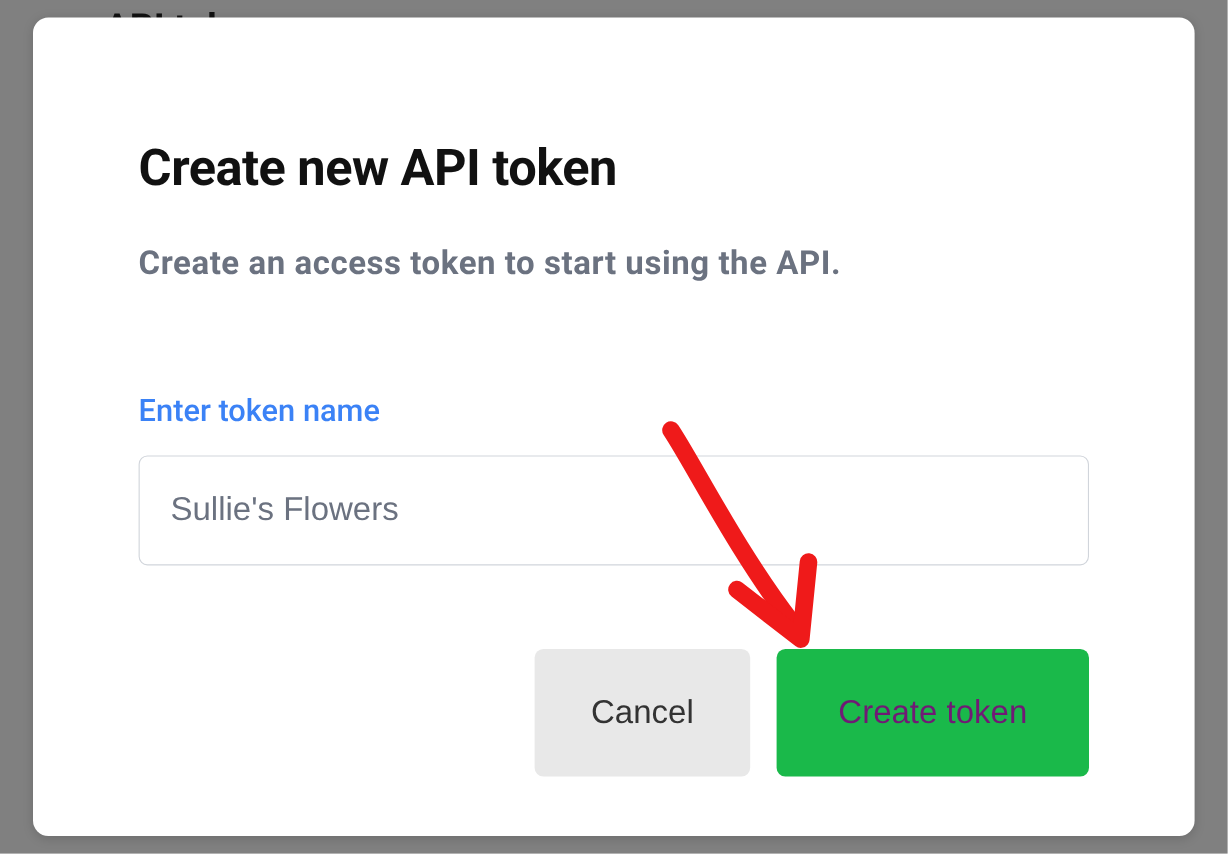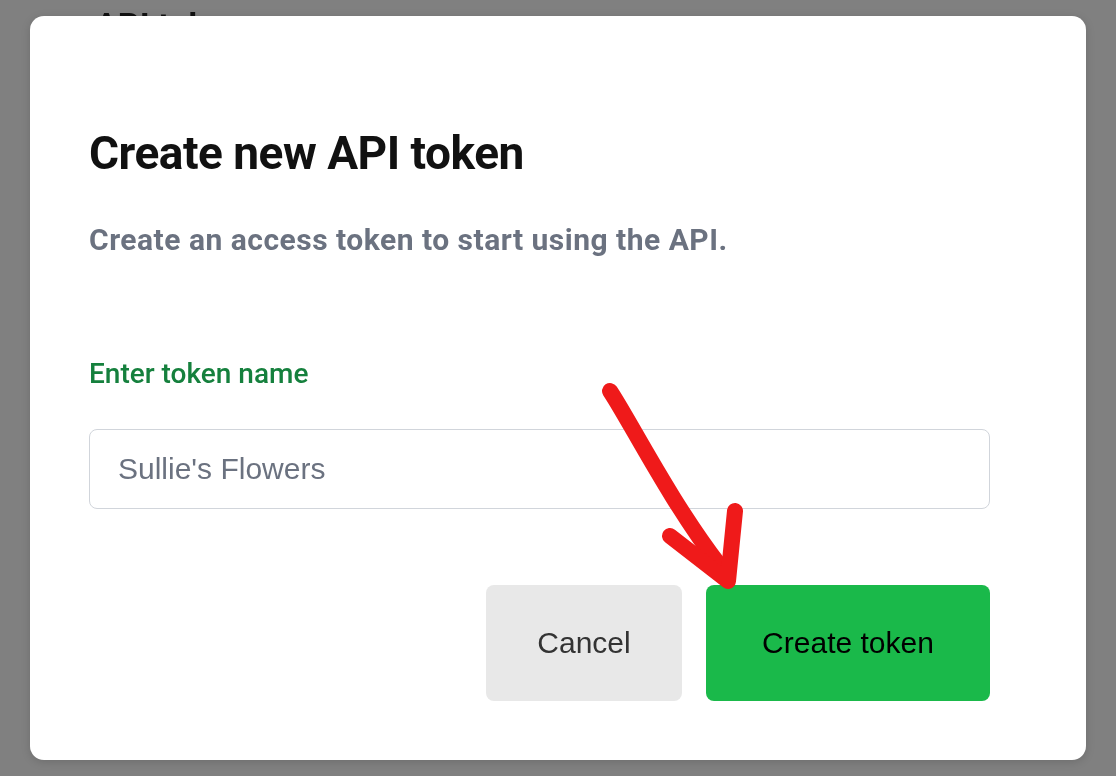--- a/index.html
+++ b/index.html
@@ -24,47 +24,47 @@
       color: #111;
     }
     .modal {
       position: absolute;
       top: 16px;
       left: 30px;
       right: 30px;
       bottom: 16px;
       background: #ffffff;
       border-radius: 14px;
-      padding: 110px 96px 60px 59px;
+      padding: 110px 96px 60px 96px;
       box-shadow: 0 2px 10px rgba(0,0,0,0.15);
     }
     .modal-title {
       font-size: 46px;
       font-weight: 700;
       color: #111111;
       letter-spacing: -0.5px;
       margin-bottom: 42px;
     }
     .modal-subtitle {
       font-size: 30px;
       font-weight: 700;
       color: #6b7280;
       letter-spacing: 0.5px;
       margin-bottom: 100px;
     }
     .input-label {
       font-size: 28px;
       font-weight: 500;
-      color: #15803d;
-      margin-bottom: 39px;
+      color: #3b82f6;
+      margin-bottom: 24px;
       display: block;
     }
     .text-input {
       width: 100%;
-      height: 80px;
+      height: 100px;
       border: 1px solid #d1d5db;
       border-radius: 8px;
       padding: 0 28px;
       font-size: 30px;
       color: #6b7280;
       background: #ffffff;
       outline: none;
     }
     .text-input::placeholder {
       color: #6b7280;
@@ -87,21 +87,21 @@
       align-items: center;
       justify-content: center;
     }
     .btn-cancel {
       background: #e8e8e8;
       color: #333333;
       min-width: 196px;
     }
     .btn-primary {
       background: #1ab94a;
-      color: #000000;
+      color: #701a75;
       min-width: 284px;
     }
     .arrow-annotation {
       position: absolute;
       top: 365px;
       left: 540px;
       pointer-events: none;
     }
   </style>
 </head>

